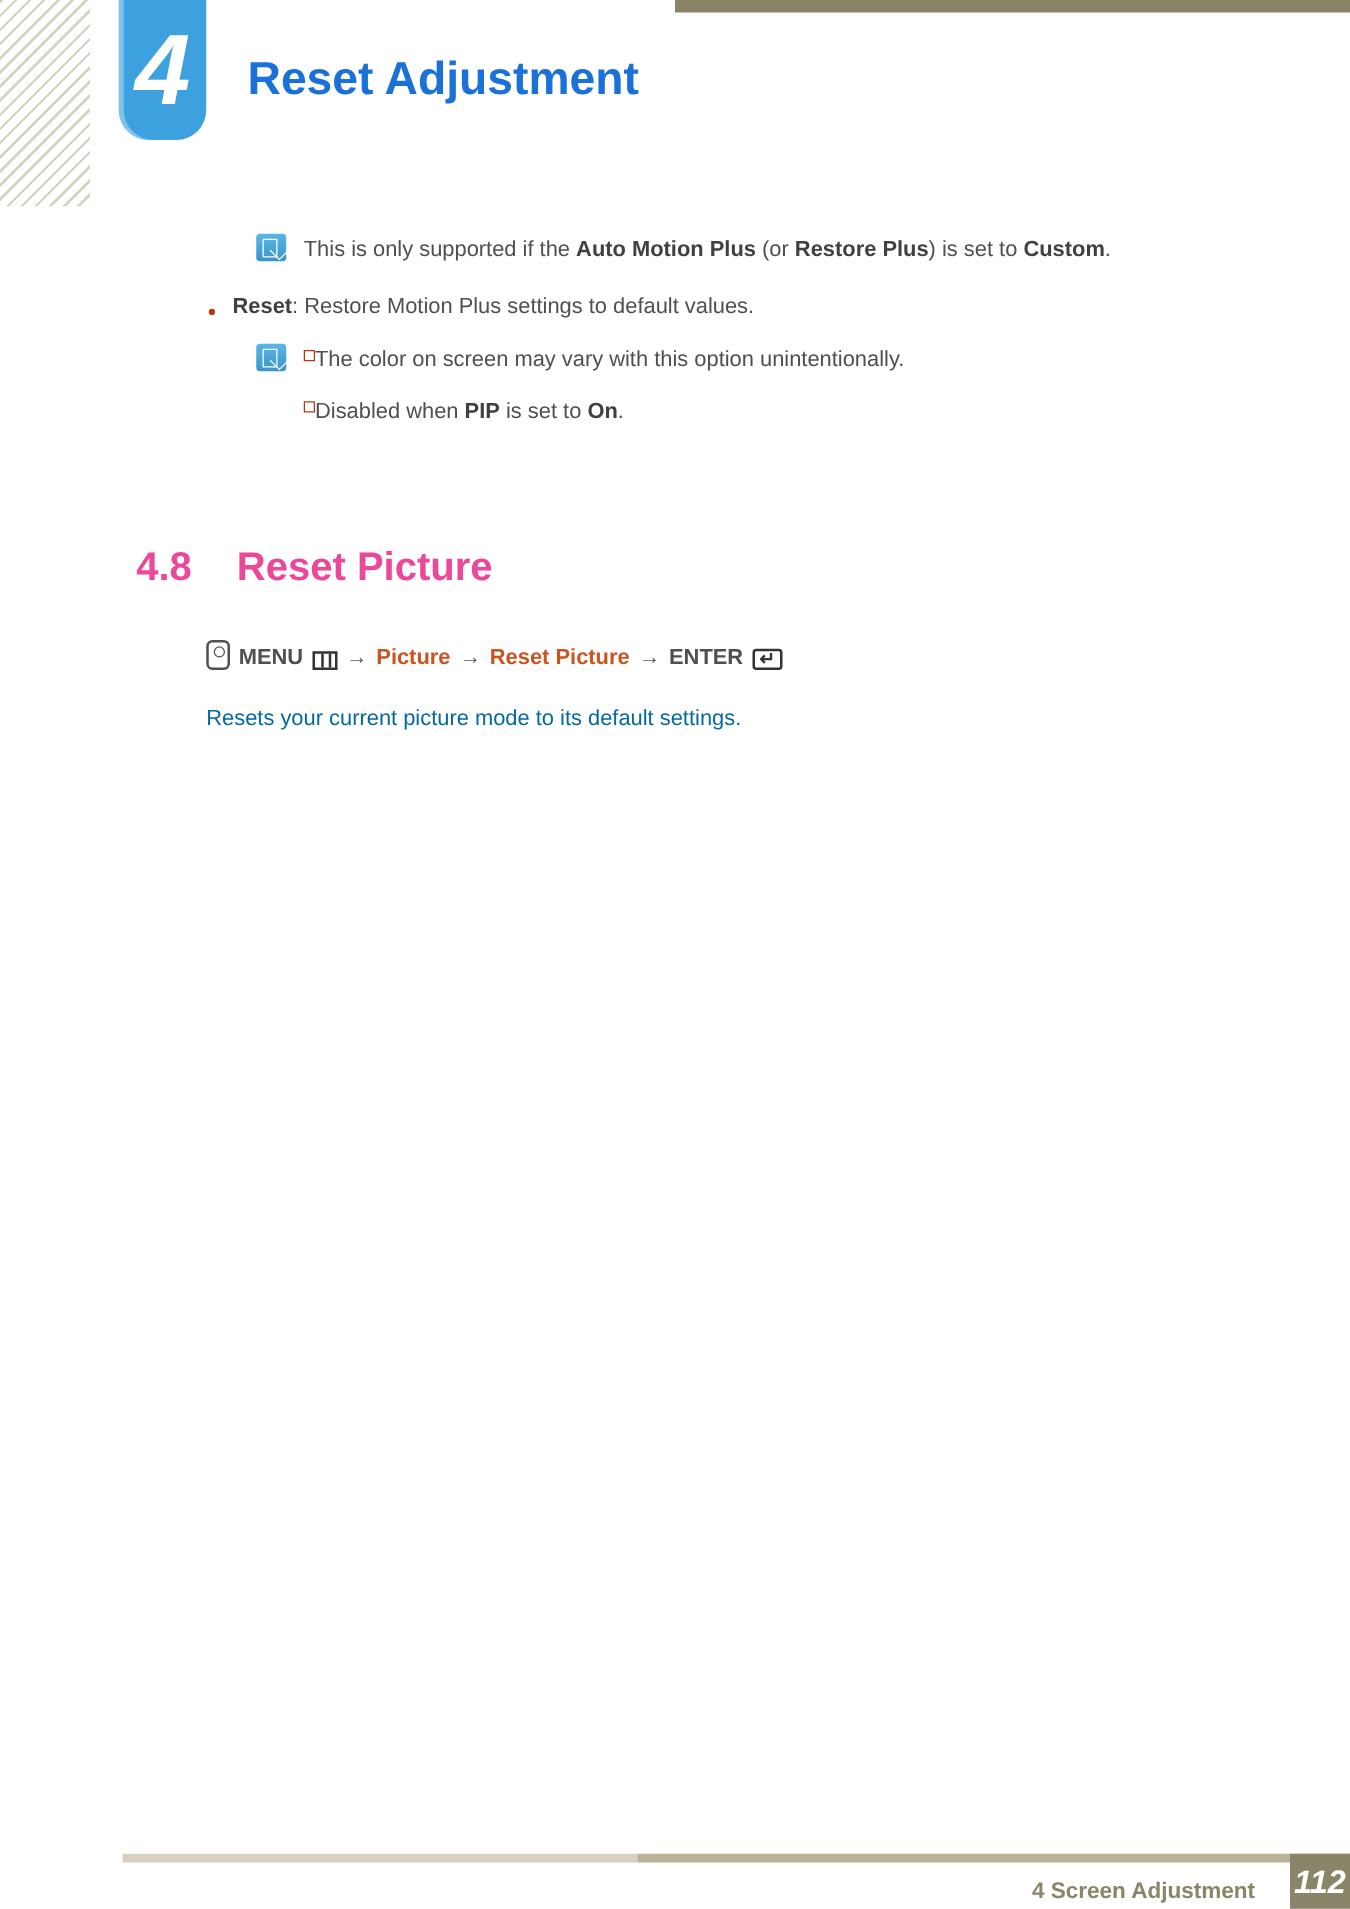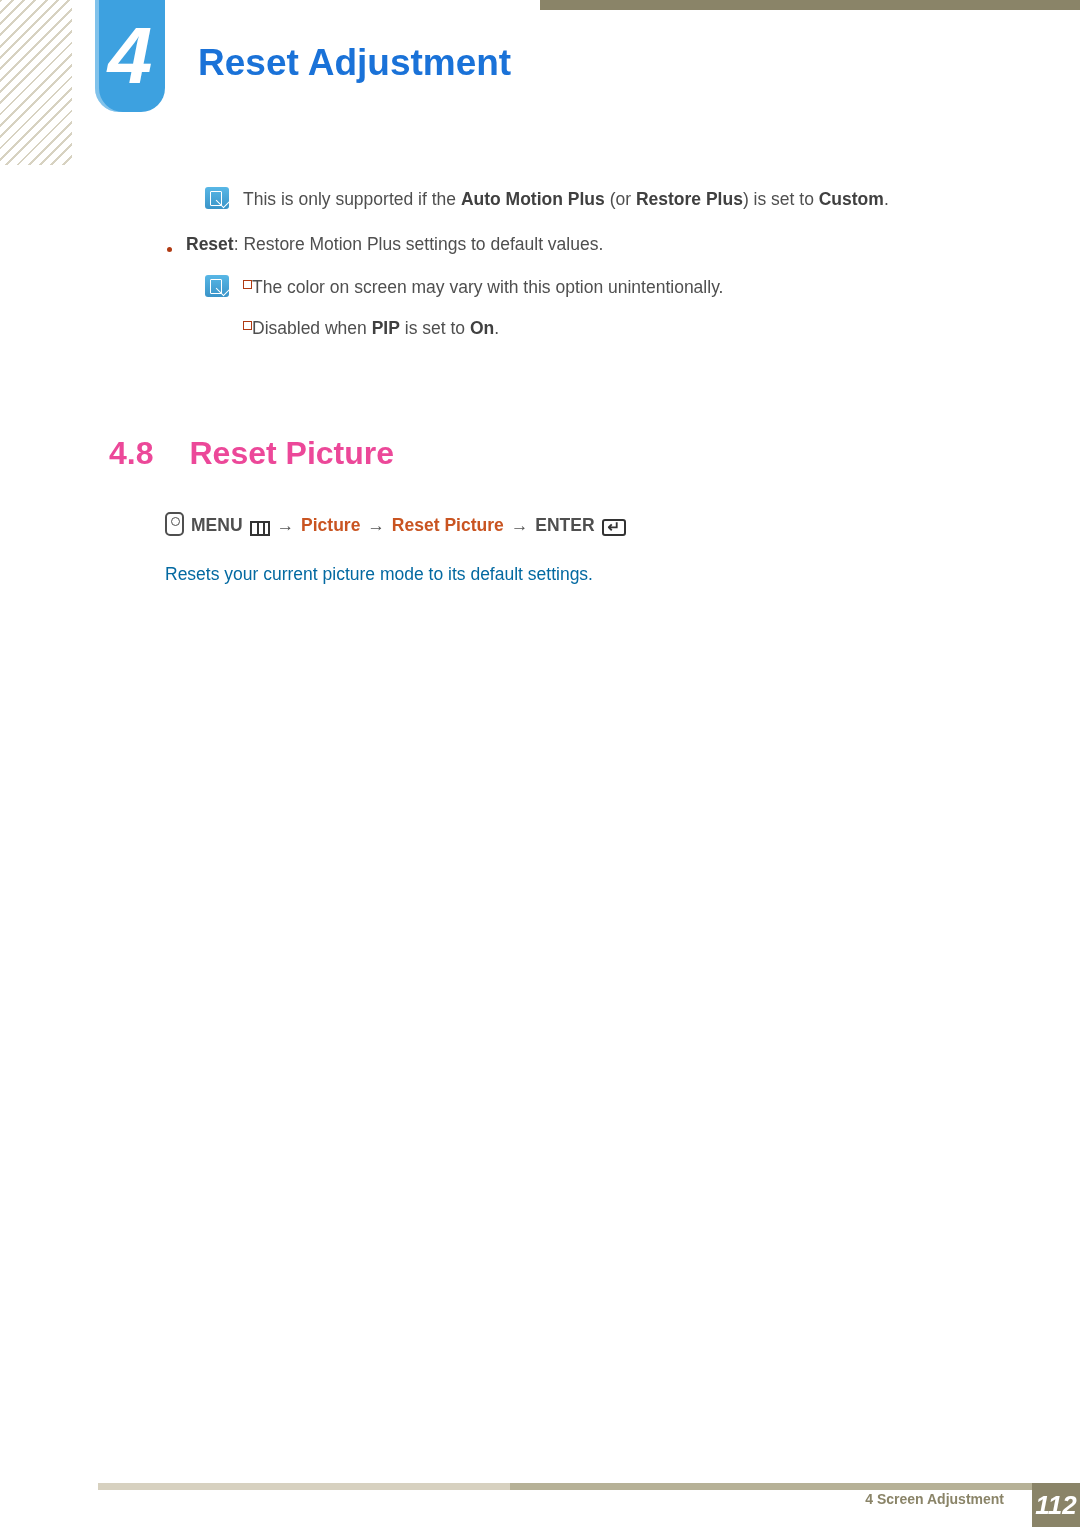--- a/index.html
+++ b/index.html
@@ -231,22 +231,22 @@
     right: 0;
     top: 0;
     height: 7px;
     display: flex;
   }
   .footer-stripe .a { width: 42%; background: #d7d1c0; height: 100%; }
   .footer-stripe .b { flex: 1; background: #b6b197; height: 100%; }
   .footer-text {
     position: absolute;
     right: 76px;
-    bottom: 20px;
-    font-size: 14px;
+    bottom: 4px;
+    font-size: 18px;
     color: #8a8468;
     font-weight: 600;
   }
   .page-badge {
     position: absolute;
     right: 0;
     bottom: 0;
     width: 48px;
     height: 44px;
     background: #8a8468;

